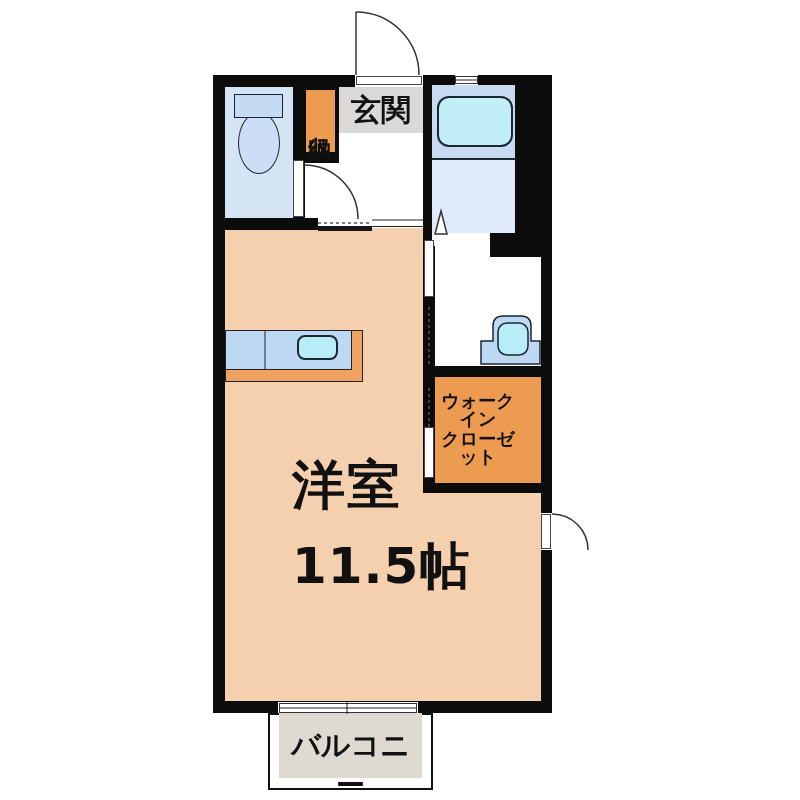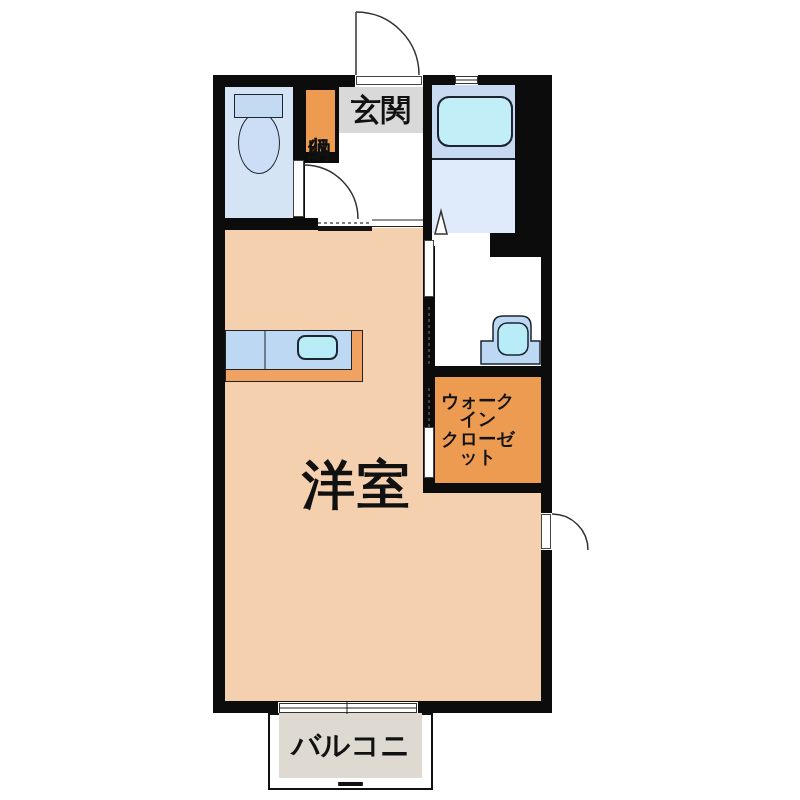--- a/index.html
+++ b/index.html
@@ -63,21 +63,21 @@
   .balc-outline { left:268px; top:713px; width:165px; height:77px; border:2px solid #111; background:#fff; }
   .balc-floor   { left:279px; top:713px; width:143px; height:65px; background:var(--balcony-beige,#ded9d1); }
 
   
   .genkan-lbl { left:339px; top:87px; width:84px; height:46px; line-height:46px; text-align:center; font-size:30px; }
   .storage-lbl{ left:302px; top:88px; width:37px; height:66px; writing-mode:vertical-rl; text-orientation:upright;
                 font-size:23px; letter-spacing:3px; display:flex; align-items:center; justify-content:center; }
   .wic-lbl    { left:435px; top:392px; width:86px; text-align:center; font-size:18px; line-height:1.0; }
   .wic-lbl .l2{ margin-top:2px; }
   .main-lbl   { left:292px; top:450px; white-space:nowrap; }
-  .main-lbl .l1 { font-size:53px; letter-spacing:2px;margin-left:10px; }
+  .main-lbl .l1 { font-size:53px; letter-spacing:2px; }
   .main-lbl .l2 { font-size:50px; margin-top:11px; letter-spacing:1px; }
   .balc-lbl   { left:279px; top:726px; width:143px; text-align:center; font-size:29px; }
 
   svg.overlay { position:absolute; left:0; top:0; pointer-events:none; }
   .ln  { stroke:#333; stroke-width:1.5; fill:none; }
   .ln1 { stroke:#222; stroke-width:1;  fill:none; }
   .dash{ stroke:#555; stroke-width:1.5; fill:none; stroke-dasharray:3,3; }
   .wb-base { fill:var(--sink-blue,#bdd8f2); stroke:#1d2533; stroke-width:1.5; }
   .wb-bowl { fill:var(--sink-cyan,#b8ecf7); stroke:#1d2533; stroke-width:1.5; }
   .fold    { fill:#ffffff; stroke:#333; stroke-width:1.5; }
@@ -135,20 +135,21 @@
   <div class="abs bathtub"></div>
 
   <div class="abs lbl genkan-lbl">玄関</div>
   <div class="abs lbl storage-lbl">収納</div>
   <div class="abs lbl wic-lbl">
     <div class="l1">ウォークイン</div>
     <div class="l2">クローゼット</div>
   </div>
   <div class="abs lbl main-lbl">
     <div class="l1">洋室</div>
+    <div class="l2">11.5帖</div>
   </div>
   <div class="abs lbl balc-lbl">バルコニー</div>
 
   <svg class="overlay" width="800" height="800" viewBox="0 0 800 800">
 
     <path class="ln" d="M356,75 L356,12"></path>
     <path class="ln" d="M356,12 A63,63 0 0 1 419,75"></path>
 
     <path class="ln" d="M304,165 A54,54 0 0 1 358,219"></path>
 

